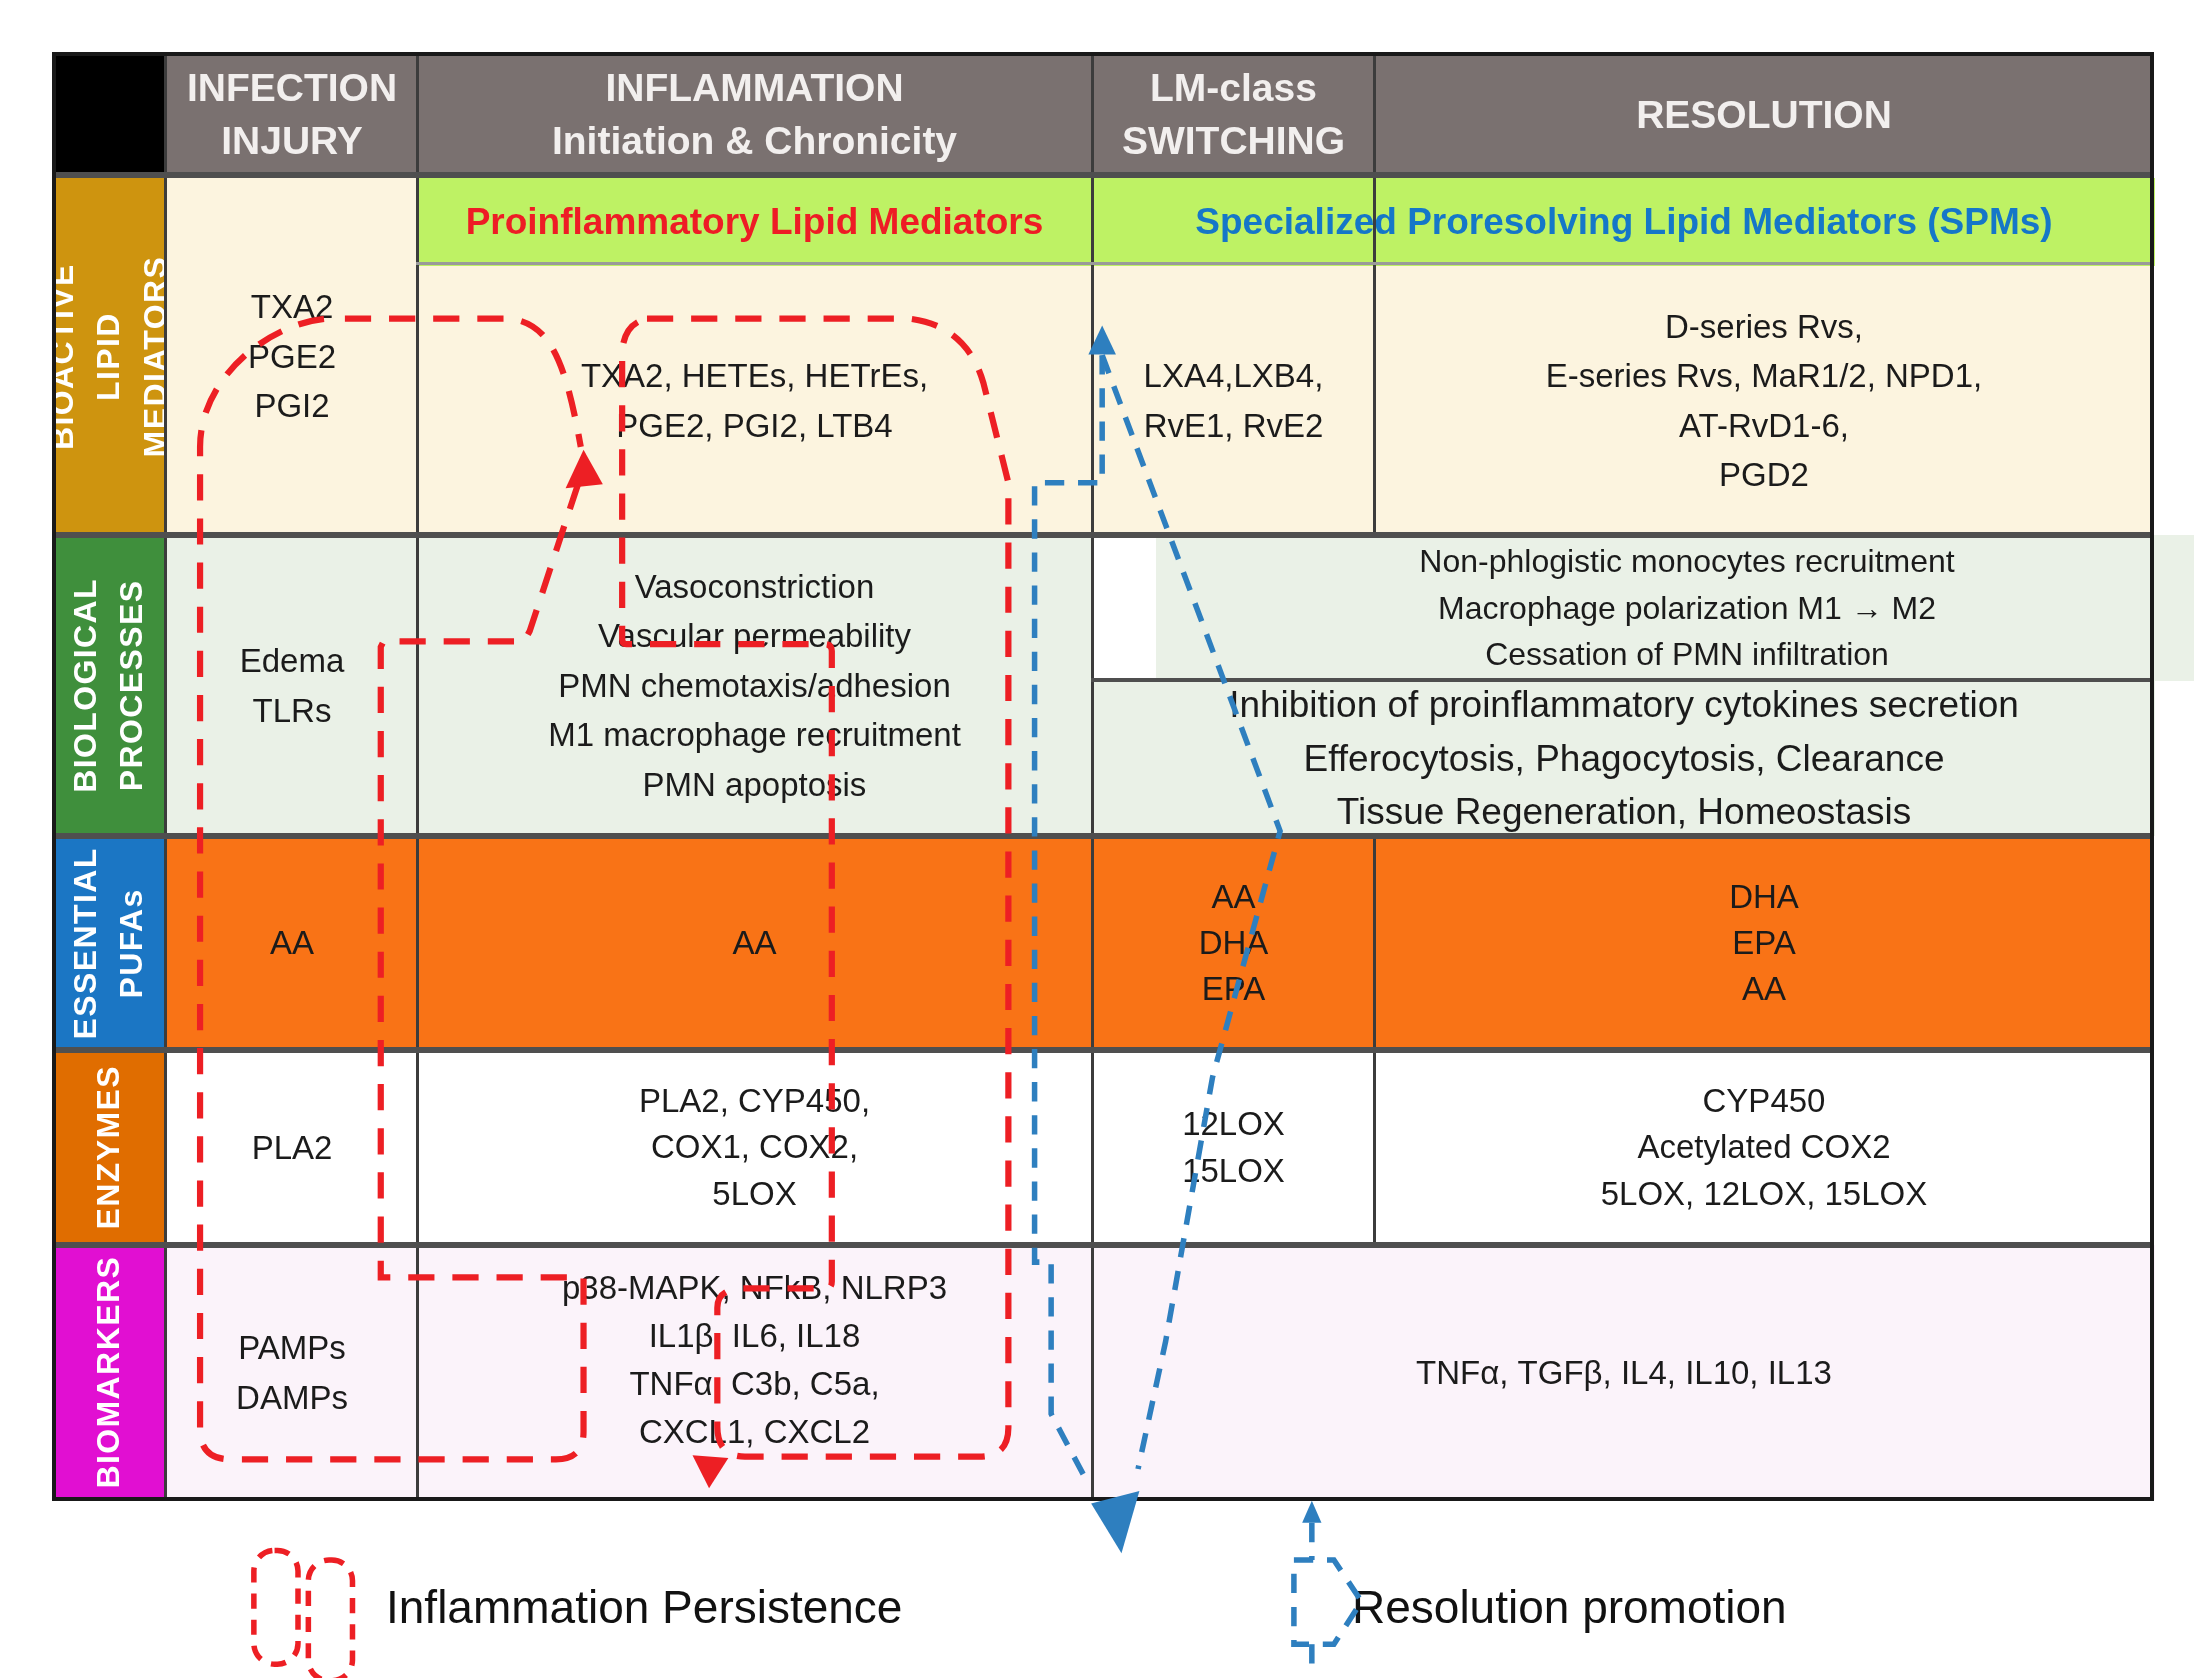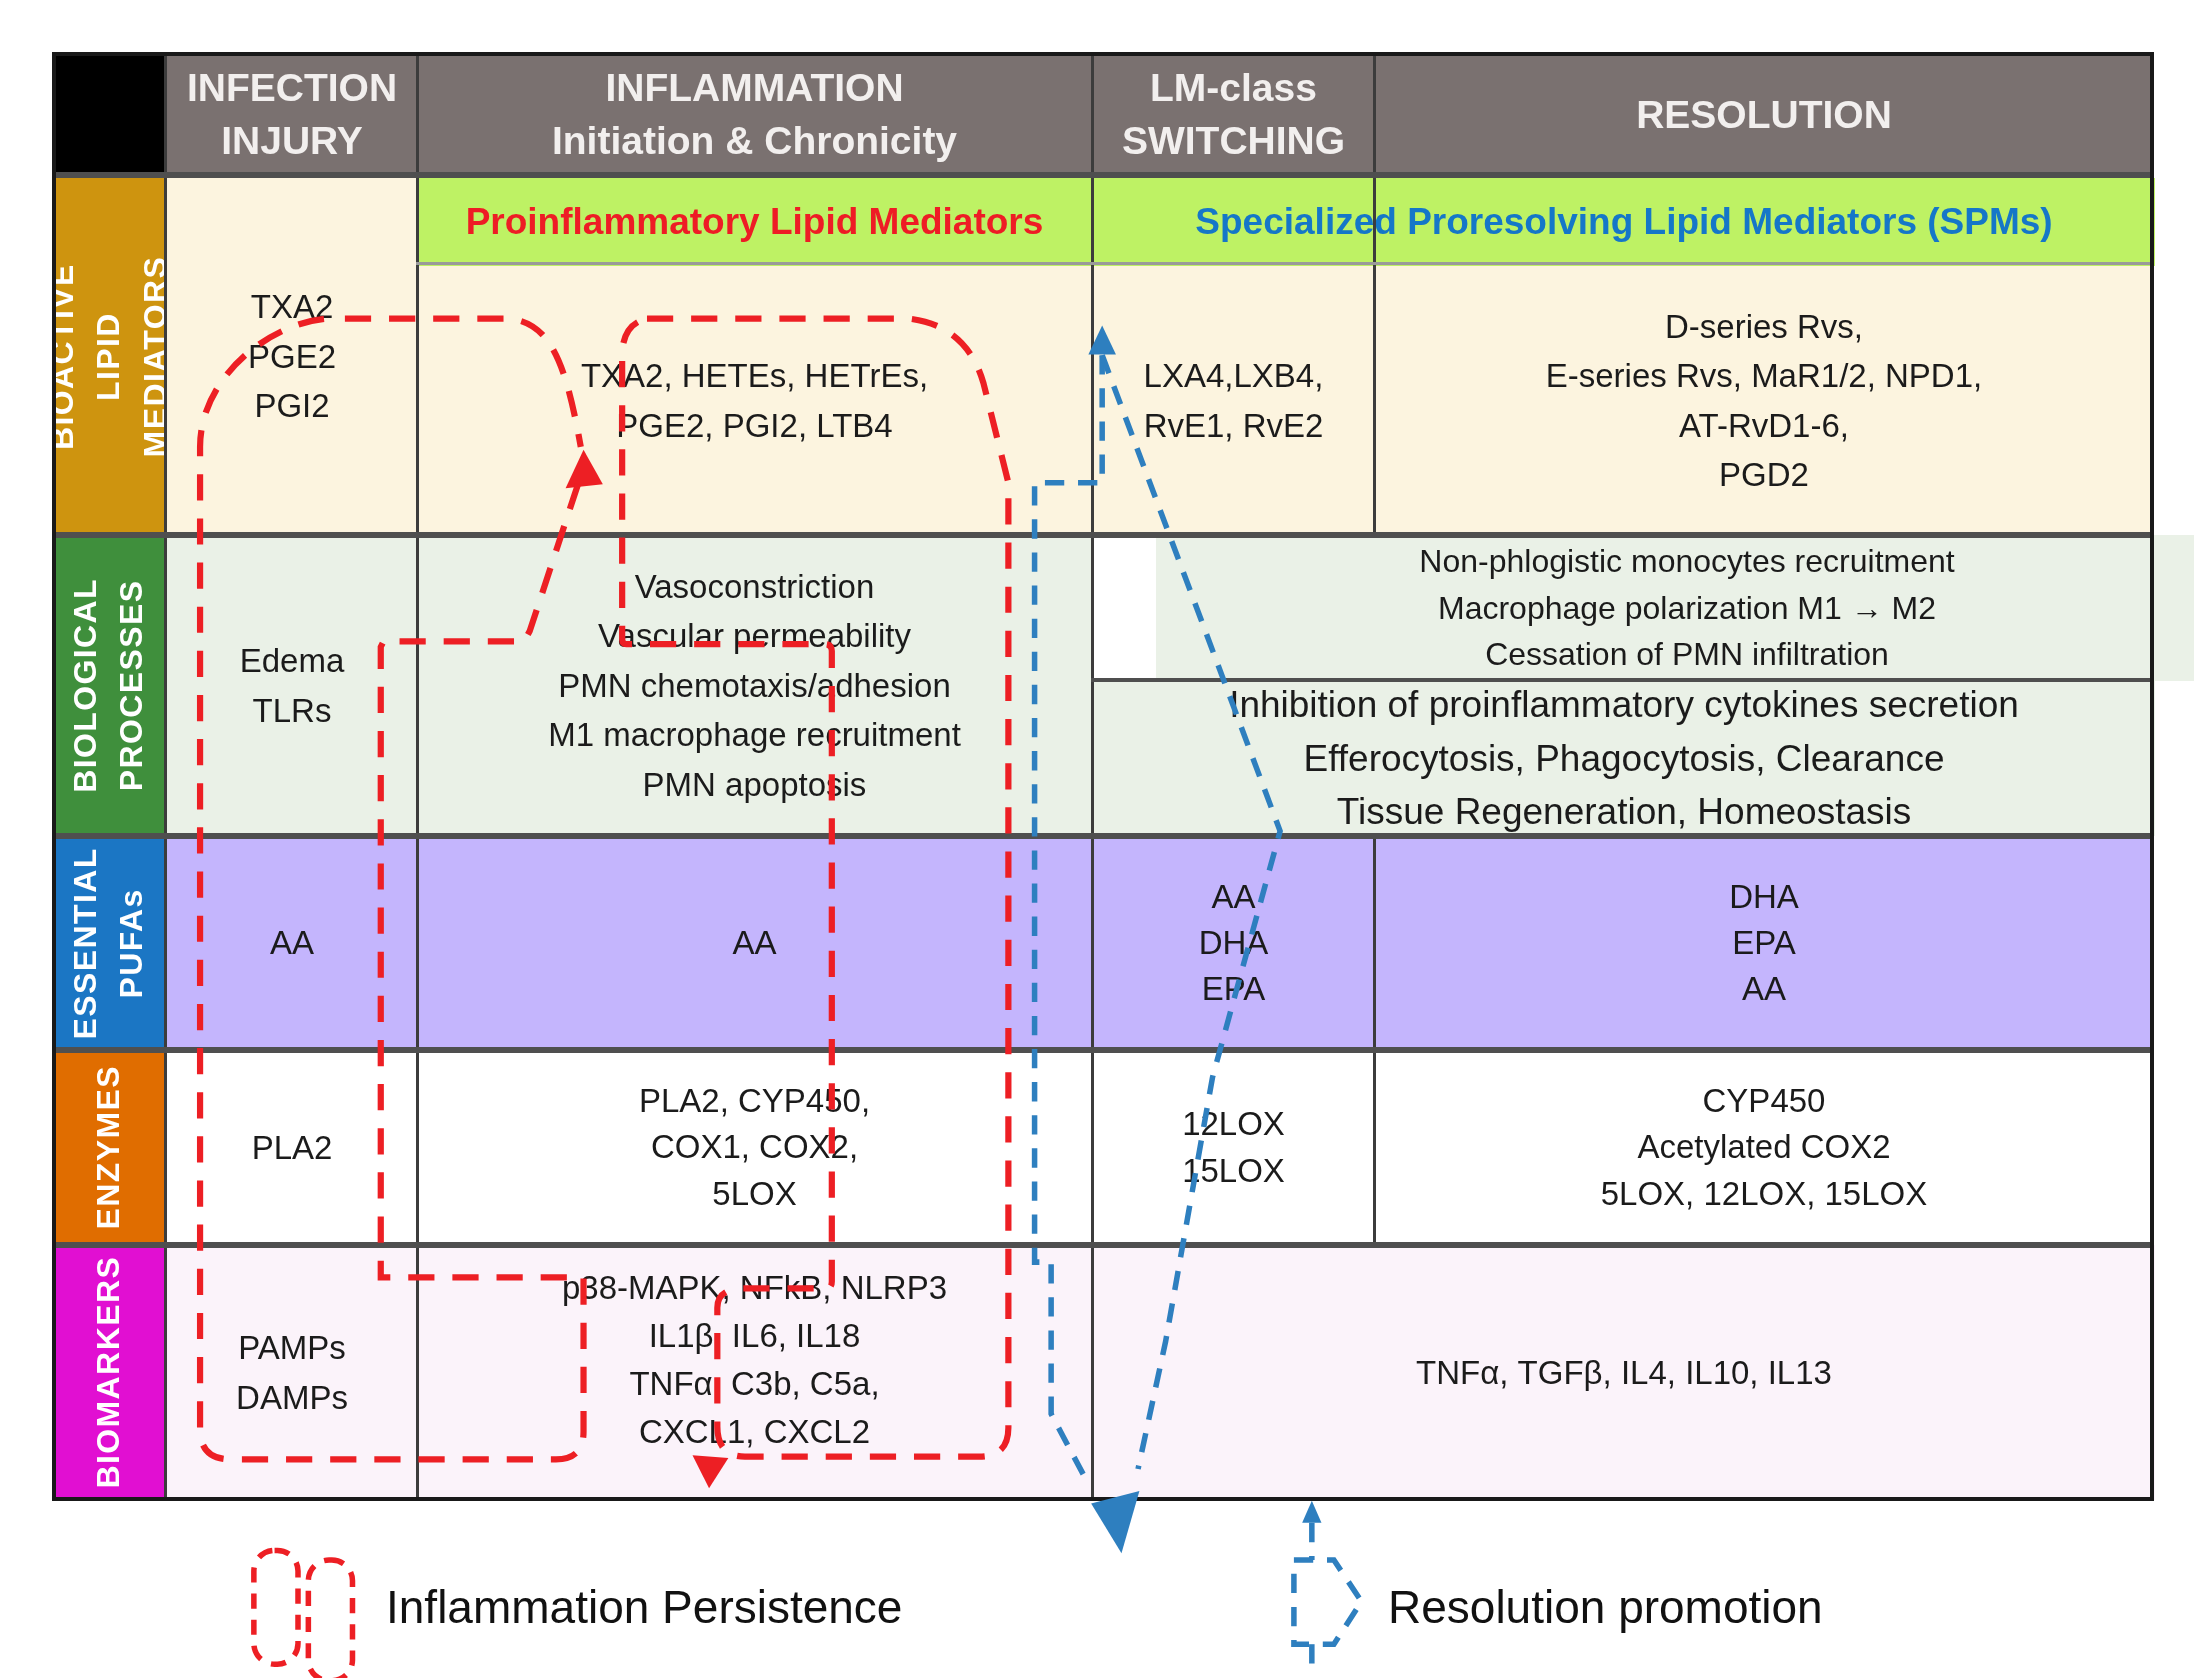--- a/index.html
+++ b/index.html
@@ -10,21 +10,21 @@
   .cell{
     position:absolute;display:flex;align-items:center;justify-content:center;
     text-align:center;white-space:pre-line;box-sizing:border-box;
     font-size:33px;line-height:1.5;z-index:1;
   }
   .hdr{background:#7A7170;color:#F2EFEE;font-weight:bold;font-size:39px;line-height:1.35;}
   .subhdr{background:#bef264;font-weight:bold;font-size:37px;}
   .corner{background:#000000;}
   .bg-med{background:#FCF4DF;}
   .bg-proc{background:#EAF1E7;}
-  .bg-pufa{background:#c4b5fd;}
+  .bg-pufa{background:#f97316;}
   .bg-enz{background:#FFFFFF;}
   .bg-bio{background:#FBF3FA;}
   .rowlabel{color:#ffffff;font-weight:bold;}
   .rowlabel .rot{
     transform:rotate(-90deg);white-space:pre-line;text-align:center;
     font-size:32px;line-height:1.45;letter-spacing:1.4px;
   }
   .vline,.hline{position:absolute;z-index:2;}
   .vline{width:2.8px;background:#3c3c3c;}
   .hline{height:5.5px;background:#4f4f4f;}
@@ -163,14 +163,14 @@
   </g>
   <g>
     <polygon class="fill-blue" points="1902,2176 1888,2208 1916,2208"></polygon>
     <path class="dash-blue" d="M 1902 2208 V 2262"></path>
     <path class="dash-blue" d="M 1876 2262 H 1934 L 1974 2322 L 1934 2384 H 1876 Z"></path>
     <path class="dash-blue" d="M 1902 2384 V 2432"></path>
   </g>
 </svg>
 
 <div class="legend-text" style="left:386px;top:1580px">Inflammation Persistence</div>
-<div class="legend-text" style="left:1388px;top:1580px">Resolution promotion</div>
+<div class="legend-text" style="left:1352px;top:1580px">Resolution promotion</div>
 
 
 </body></html>

